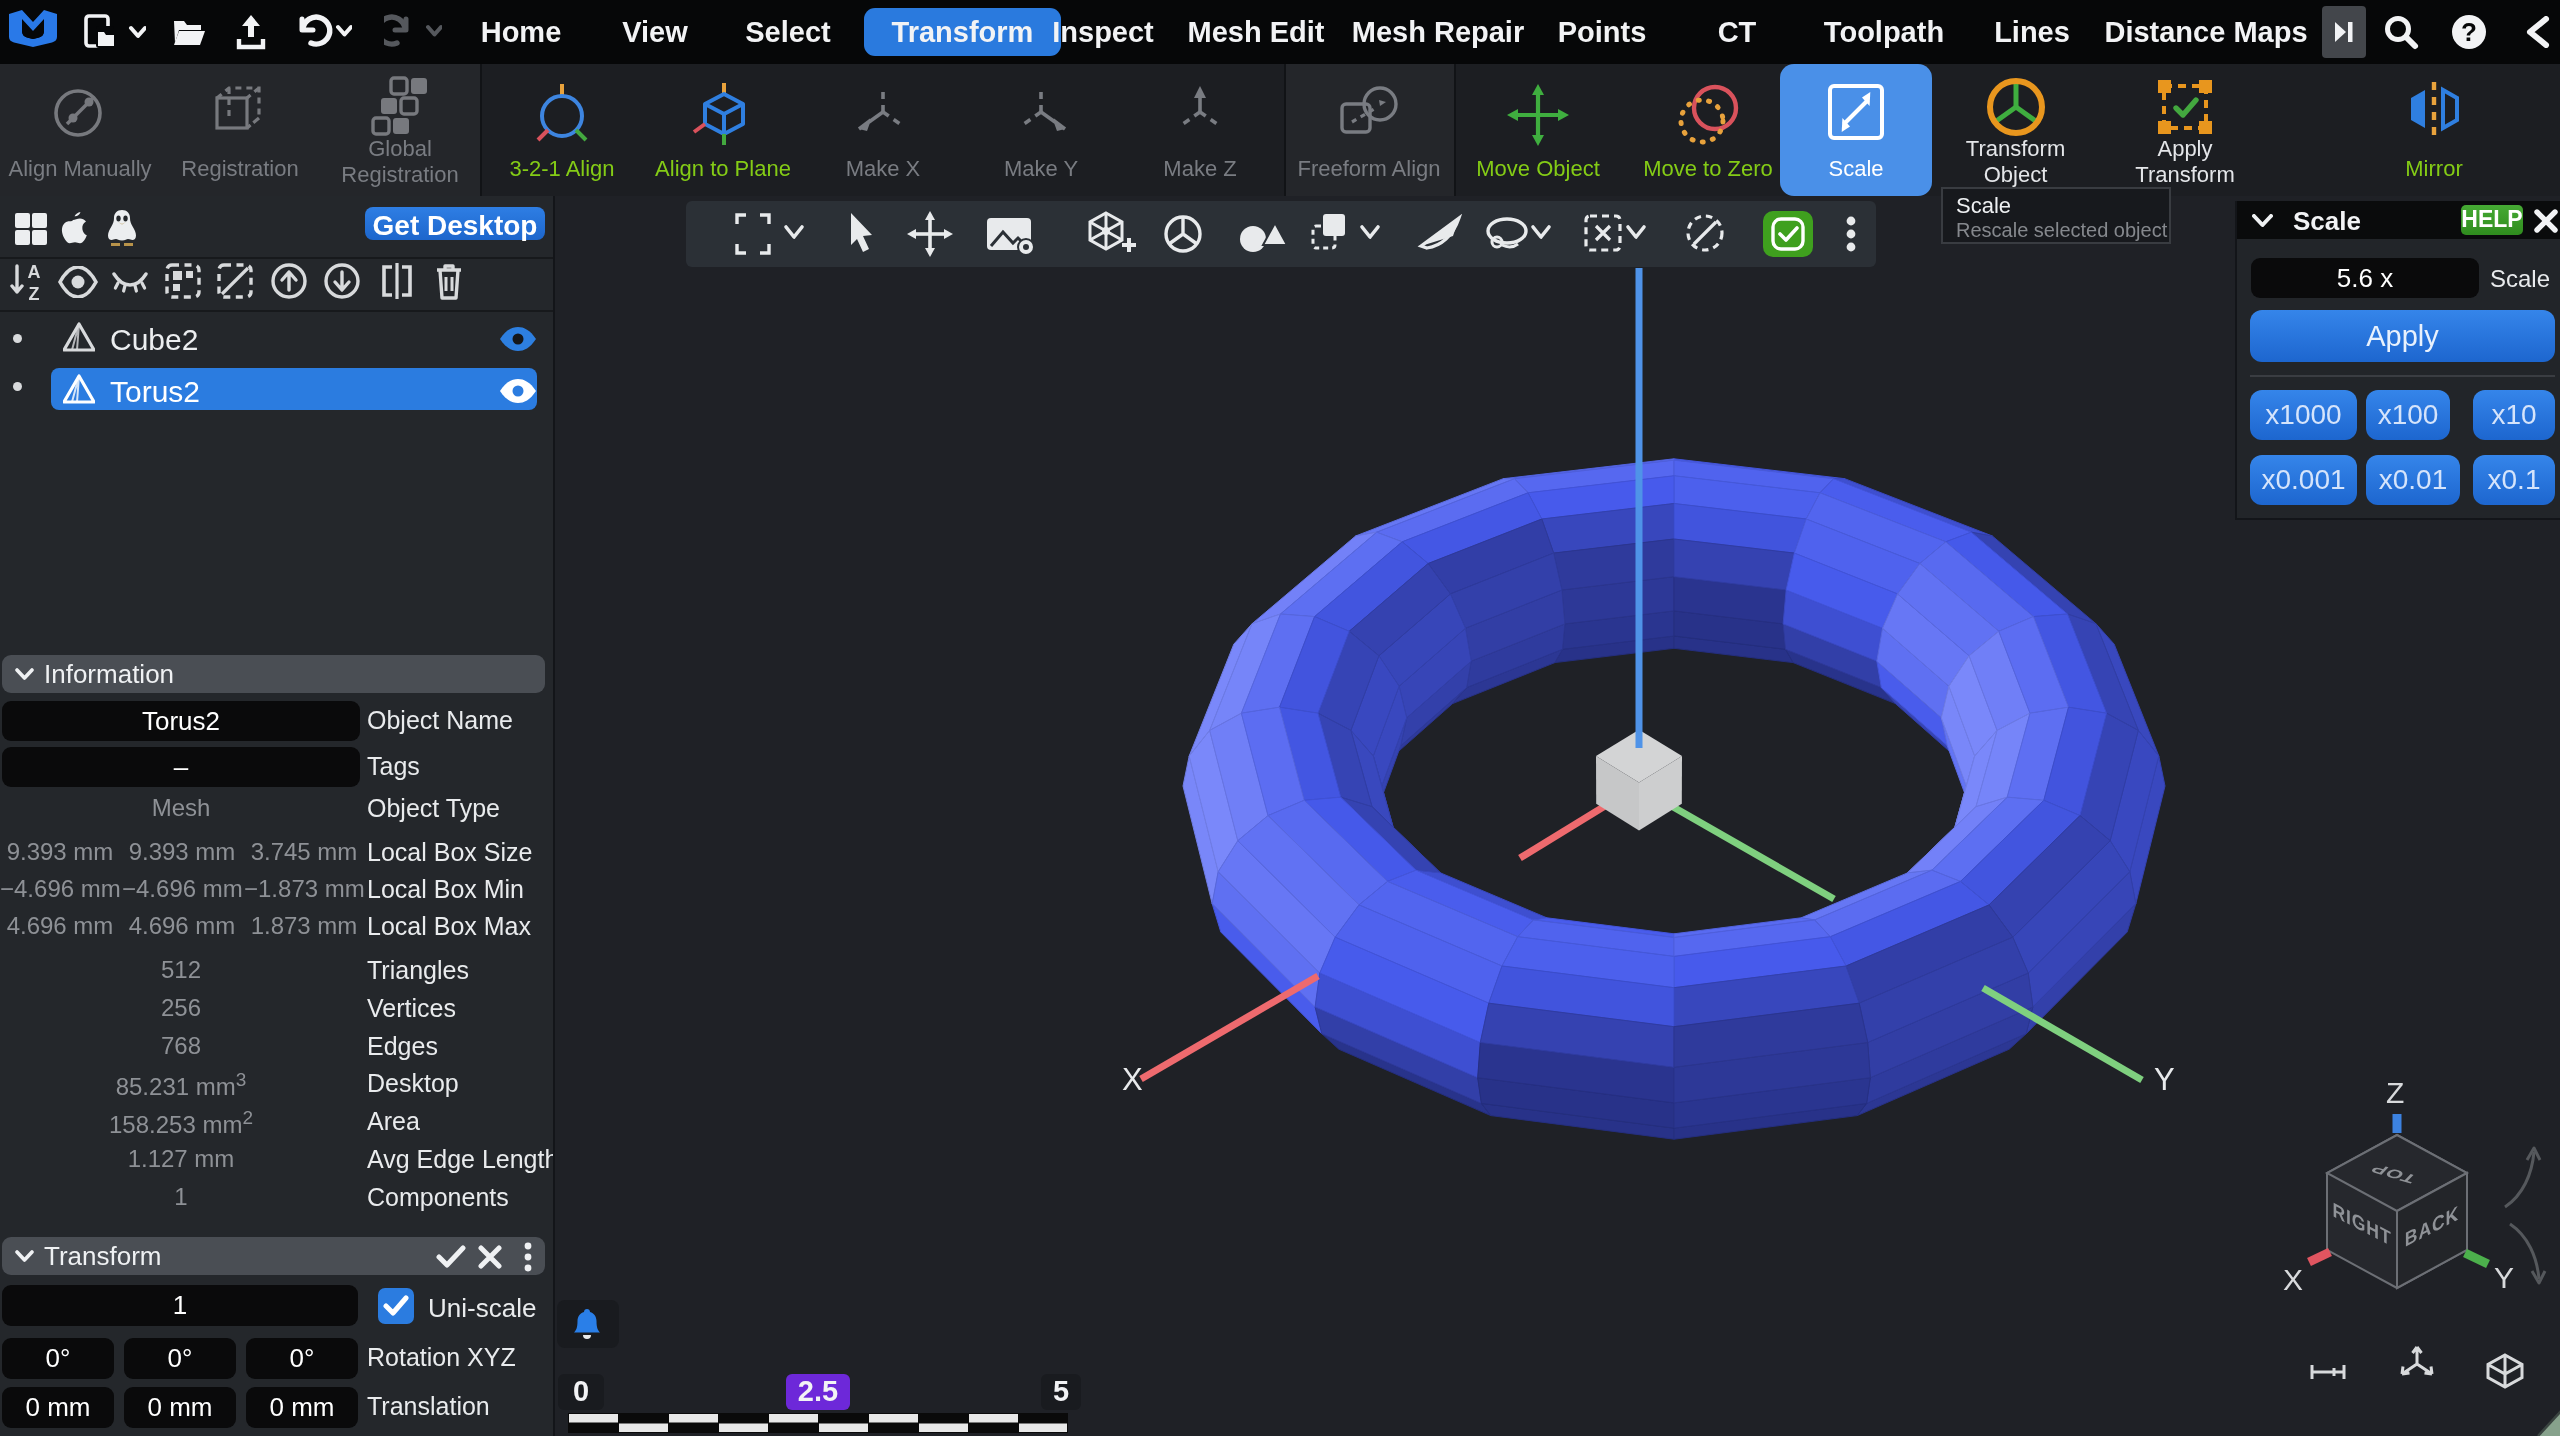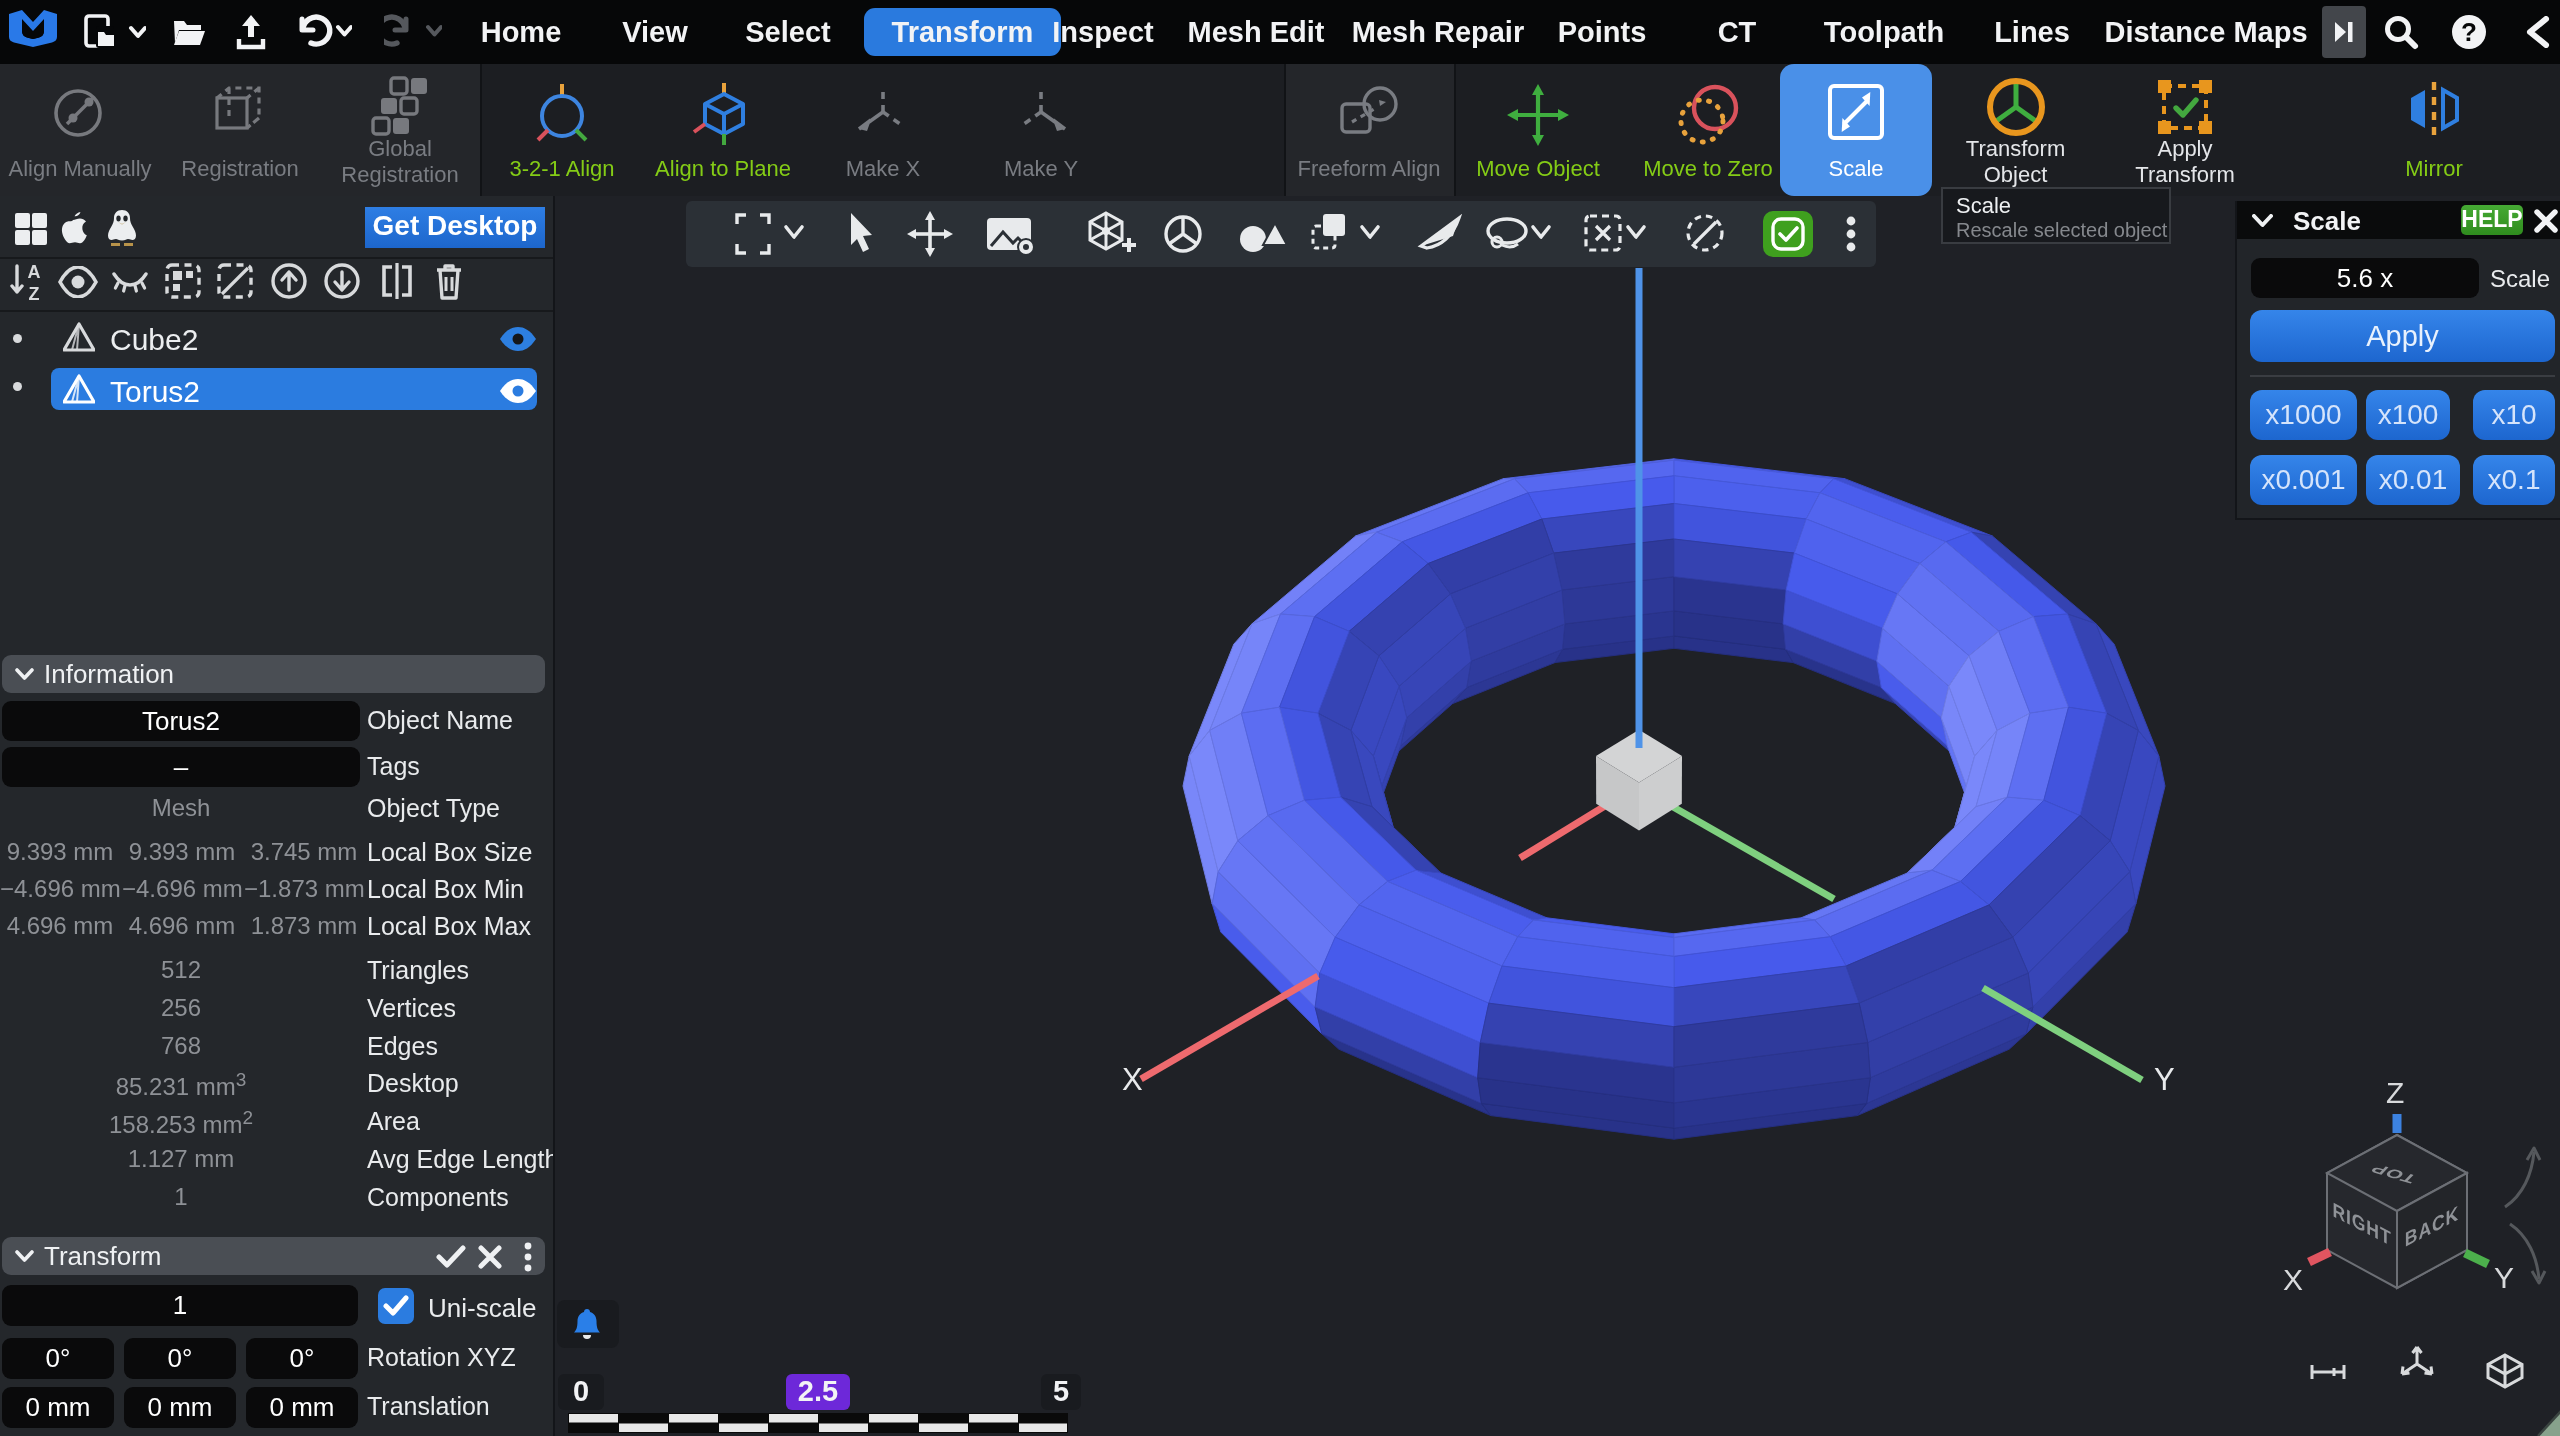--- a/index.html
+++ b/index.html
@@ -197,20 +197,29 @@
     <svg class="ricon" width="64" height="64" viewBox="0 0 64 64">
       <line x1="32" y1="30" x2="32" y2="6" stroke="#797c82" stroke-width="3.6" stroke-dasharray="7 6"></line>
       <line x1="32" y1="30" x2="12" y2="44" stroke="#797c82" stroke-width="3.6" stroke-dasharray="7 6"></line>
       <line x1="32" y1="30" x2="46" y2="40" stroke="#797c82" stroke-width="3.6"></line>
       <path d="M44 38 L56 47 L48 49 Z" fill="#797c82"></path>
       <path d="M56 47 l-12 -9" stroke="#797c82" stroke-width="3.6"></path>
     </svg>
     <div class="rlab dim">Make Y</div>
   </div>
 
+  <div class="ritem" style="left:1120px;width:160px">
+    <svg class="ricon" width="64" height="64" viewBox="0 0 64 64">
+      <line x1="32" y1="30" x2="12" y2="44" stroke="#797c82" stroke-width="3.6" stroke-dasharray="7 6"></line>
+      <line x1="32" y1="30" x2="52" y2="44" stroke="#797c82" stroke-width="3.6" stroke-dasharray="7 6"></line>
+      <line x1="32" y1="30" x2="32" y2="14" stroke="#797c82" stroke-width="3.6"></line>
+      <path d="M32 4 L26 16 L38 16 Z" fill="#797c82"></path>
+    </svg>
+    <div class="rlab dim">Make Z</div>
+  </div>
 
   <div class="ritem" style="left:1284px;width:170px">
     <svg class="ricon" width="66" height="62" viewBox="0 0 66 62">
       <rect x="6" y="22" width="28" height="28" rx="4" fill="none" stroke="#797c82" stroke-width="3.4"></rect>
       <circle cx="44" cy="22" r="16" fill="none" stroke="#797c82" stroke-width="3.4"></circle>
       <line x1="16" y1="40" x2="40" y2="26" stroke="#797c82" stroke-width="3.2" stroke-dasharray="5 5"></line>
       <path d="M44 24 l6 -4 l-7 -2 z" fill="#797c82"></path>
     </svg>
     <div class="rlab dim">Freeform Align</div>
   </div>
@@ -298,21 +307,21 @@
     <path d="M20.5 2 c-2.5 .3 -5 2 -6 4.2 c2.6 .4 5.3 -1.6 6 -4.2 Z" fill="#eceef0"></path>
     <path d="M15 9 c2 0 4.2 -1.4 7 -1.4 c2 0 4.6 1 6 3 c-3 2 -4 4.4 -3.6 7.6 c.4 3 2.2 5.2 4.4 6 c-1.2 3.4 -3.8 7.8 -6.6 8 c-1.8 .2 -3 -.9 -5.2 -.9 c-2.2 0 -3.6 .9 -5.3 .9 c-3 0 -6.9 -6.3 -7.6 -11 c-.7 -4.7 1 -9.7 5.6 -10.8 c2 -.5 4 .6 5.3 -1.4 Z" fill="#eceef0" transform="translate(-2,1)"></path>
   </svg>
   <svg class="abs" style="left:108px;top:13px" width="28" height="38" viewBox="0 0 28 38">
     <path d="M14 1 c5 0 8 3.4 8 8 c0 3 .8 5.4 2.6 8.4 c1.8 3 3.4 5.8 3.4 9 c0 3 -1.6 4.6 -3.6 4.6 c-1.6 0 -2 -1 -4.4 -1 c-1.4 0 -2.6 1.4 -6 1.4 c-3.4 0 -4.6 -1.4 -6 -1.4 c-2.4 0 -2.8 1 -4.4 1 c-2 0 -3.6 -1.6 -3.6 -4.6 c0 -3.2 1.6 -6 3.4 -9 c1.8 -3 2.6 -5.4 2.6 -8.4 c0 -4.6 3 -8 8 -8 Z" fill="#eceef0"></path>
     <ellipse cx="10.5" cy="9.5" rx="2.2" ry="3" fill="#24272b"></ellipse>
     <ellipse cx="17.5" cy="9.5" rx="2.2" ry="3" fill="#24272b"></ellipse>
     <path d="M10 13 l4 2.4 l4 -2.4 l-4 2 z" fill="#b8934a"></path>
     <path d="M3 34 h9 v3 h-9 z M16 34 h9 v3 h-9 z" fill="#b8934a"></path>
   </svg>
-  <div class="abs" style="left:365px;top:11px;width:180px;height:41px;background:linear-gradient(#2e7ee4,#1d66cc);border-radius:0;color:#fff;font-size:28px;font-weight:700;text-align:center;line-height:38px">Get Desktop</div>
+  <div class="abs" style="left:365px;top:11px;width:180px;height:33px;background:linear-gradient(#2e7ee4,#1d66cc);border-radius:8px;color:#fff;font-size:28px;font-weight:700;text-align:center;line-height:38px">Get Desktop</div>
 
   <div class="sep" style="top:61px"></div>
 
   <svg class="abs" style="left:10px;top:66px" width="40" height="40" viewBox="0 0 40 40">
     <path d="M7 4 v26 M7 30 l-5 -6 M7 30 l5 -6" fill="none" stroke="#d8dadc" stroke-width="3.4" stroke-linecap="round" stroke-linejoin="round"></path>
     <text x="24" y="16" font-size="18" font-weight="bold" fill="#d8dadc" text-anchor="middle">A</text>
     <text x="24" y="38" font-size="18" font-weight="bold" fill="#d8dadc" text-anchor="middle">Z</text>
   </svg>
   <svg class="abs" style="left:58px;top:70px" width="40" height="32" viewBox="0 0 40 32">
     <path d="M2 16 C8 5 14 1 20 1 C26 1 32 5 38 16 C32 27 26 31 20 31 C14 31 8 27 2 16 Z" fill="none" stroke="#d8dadc" stroke-width="3.6"></path>

